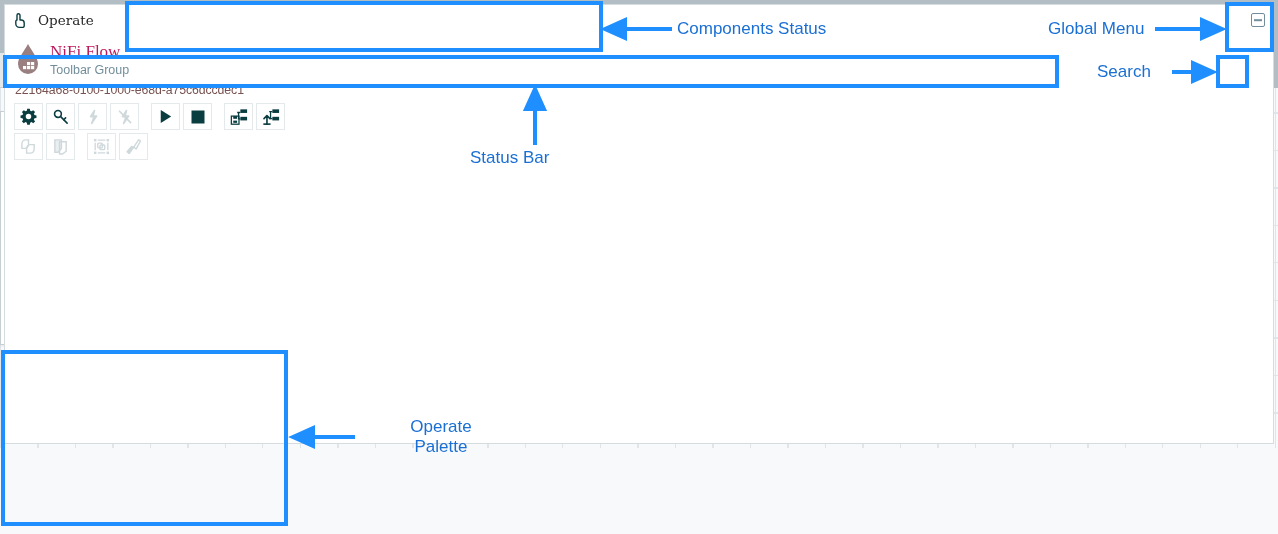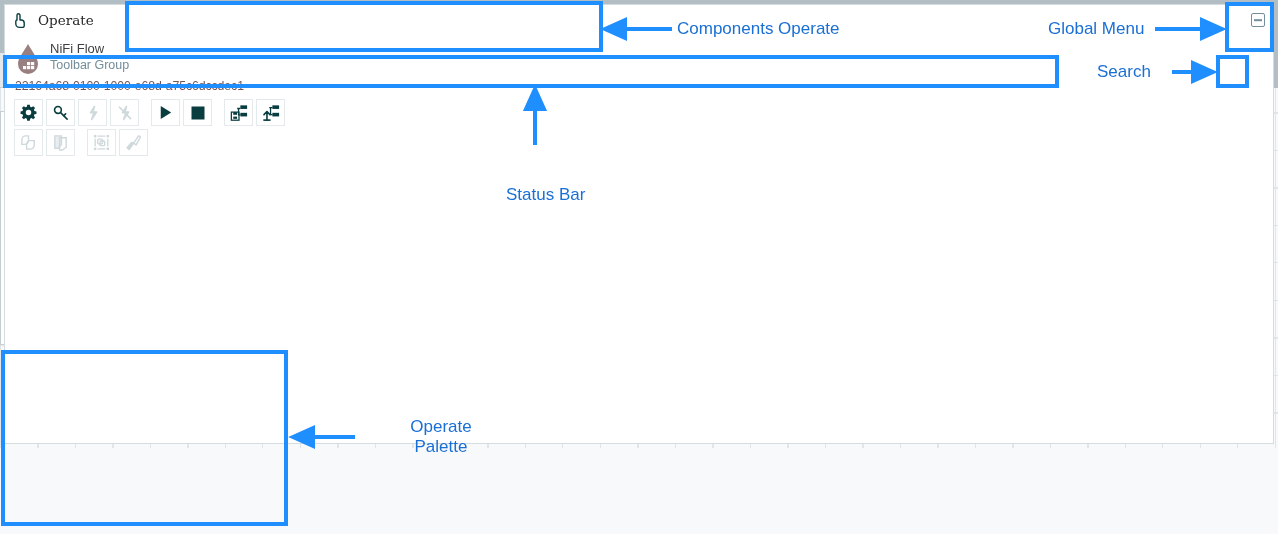--- a/index.html
+++ b/index.html
@@ -171,21 +171,21 @@
     position: absolute; inset: 4px;
     background: #fff;
     border: 1px solid #d5dcdf;
   }
   .op-ident {
     display: flex; align-items: flex-start;
     padding: 6px 10px 0 10px;
     gap: 9px;
   }
   .op-drop { width: 26px; height: 32px; flex: 0 0 auto; margin-top: 2px;}
-  .op-name { font-size: 13px; color: #404040; line-height: 1.25; }
+  .op-name { font-size: 17px; color: #be185d; line-height: 1.25; font-family: Liberation Serif, serif; }
   .op-type { font-size: 12.5px; color: #728e9b; line-height: 1.35; }
   .op-uuid {
     font-size: 12.3px; color: #775351;
     padding: 4px 10px 0 10px;
     letter-spacing: -0.1px;
   }
   .op-actions { padding: 6px 9px 0 9px; }
   .op-row { display: flex; gap: 3px; margin-bottom: 3px; }
   .op-btn {
     width: 29px; height: 27px;
@@ -672,21 +672,21 @@
       <line x1="1172" y1="72" x2="1203" y2="72"></line>
       <polygon points="1213,72 1193,63 1193,81"></polygon>
     </g>
 
     <g stroke="#1f8fff" stroke-width="4" fill="#1f8fff">
       <line x1="355" y1="437" x2="305" y2="437"></line>
       <polygon points="293,437 313,428 313,446"></polygon>
     </g>
   </svg>
 
-  <div class="ann ann-label" style="left:677px; top:19px;">Components Operate</div>
+  <div class="ann ann-label" style="left:677px; top:19px;">Components Status</div>
   <div class="ann ann-label" style="left:1048px; top:19px;">Global Menu</div>
-  <div class="ann ann-label" style="left:506px; top:148px;margin-top:37px;">Status Bar</div>
+  <div class="ann ann-label" style="left:470px; top:148px;">Status Bar</div>
   <div class="ann ann-label" style="left:1097px; top:62px;">Search</div>
   <div class="ann ann-label" style="left:366px; top:417px; text-align:center; width:150px;">Operate
 Palette</div>
 
 
 </div>
 
 </body></html>

